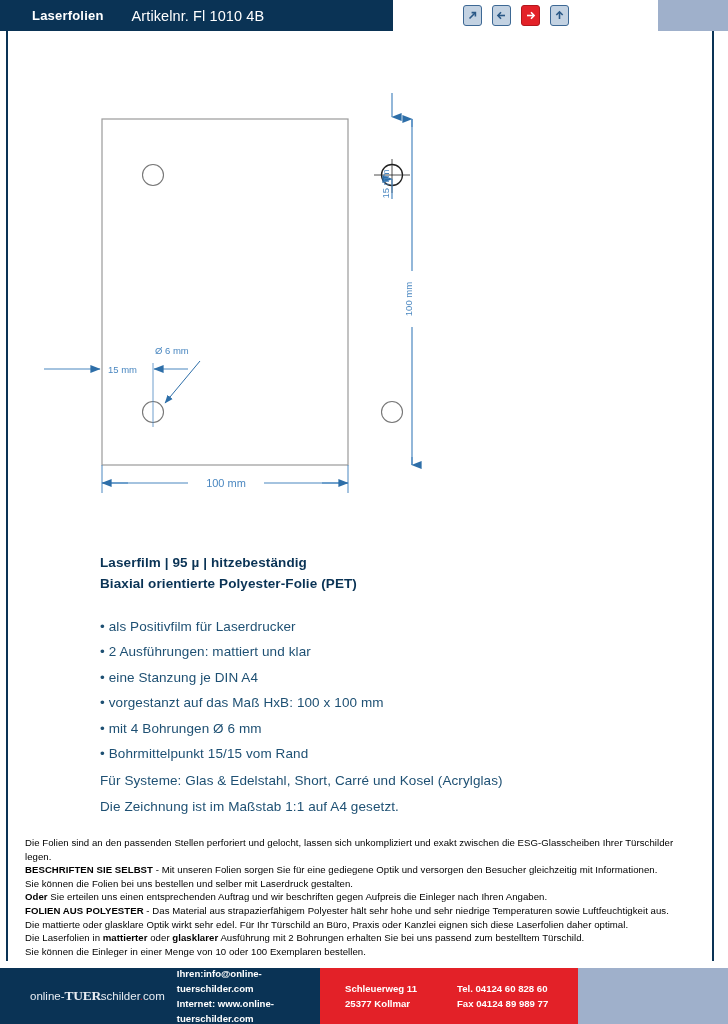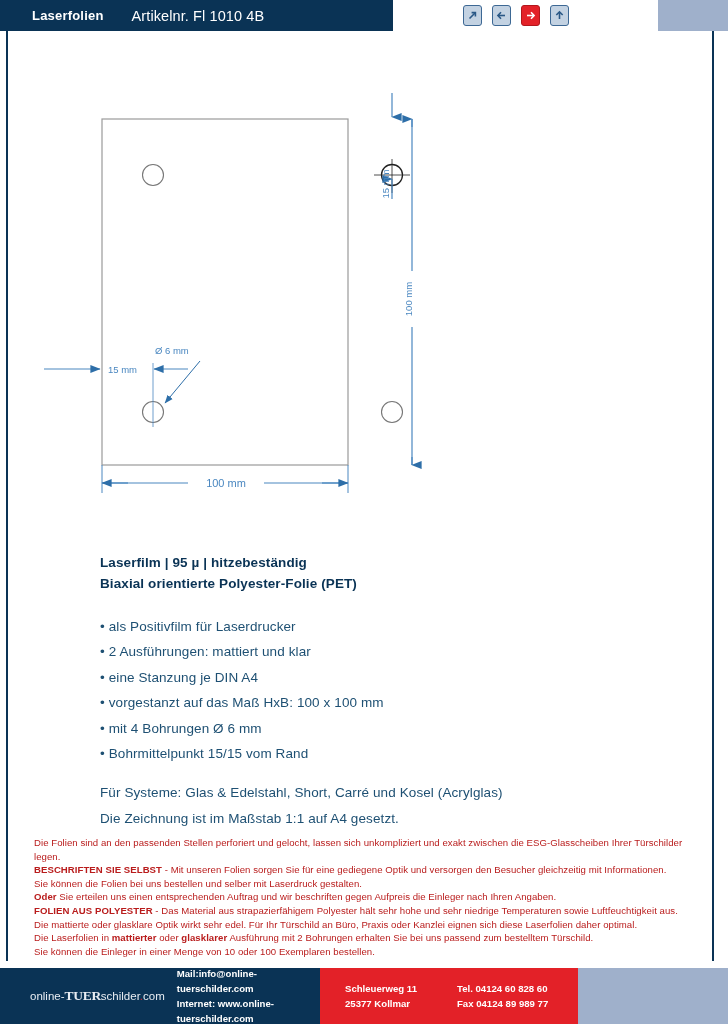--- a/index.html
+++ b/index.html
@@ -31,24 +31,24 @@
   
   .drawing { position: absolute; left: 0; top: 0; width: 708px; height: 480px; }
   .drawing svg { display: block; }
 
   
   .spec { position: absolute; left: 92px; top: 521px; width: 560px; }
   .spec-h { color: #0a3355; font-size: 13.5px; font-weight: bold; line-height: 21px; letter-spacing: .1px; }
   .spec-list { margin-top: 20px; }
   .spec-li { color: #1e5073; font-size: 13.5px; line-height: 25.4px; letter-spacing: .1px; }
   .spec-p { color: #1e5073; font-size: 13.5px; line-height: 25.4px; letter-spacing: .1px; }
-  .spec-sys { margin-top: 14px; }
-
-  
-  .fine { position: absolute; left: 26px; top: 805px; width: 660px; color: #b91c1c; }
+  .spec-sys { margin-top: 2px; }
+
+  
+  .fine { position: absolute; left: 17px; top: 805px; width: 660px; color: #000000; }
   .fine p { font-size: 9.6px; line-height: 13.6px; letter-spacing: .05px; }
   .fine .gap { }
   .fine b { font-weight: bold; }
 
   
   .footer { position: absolute; left: 0; top: 968px; width: 728px; height: 56px; display: flex; }
   .foot-navy { background: #0a3355; width: 320px; height: 56px; display: flex; align-items: center; }
   .foot-red  { background: #e32128; width: 258px; height: 56px; display: flex; align-items: center; }
   .foot-tail { background: #9fb0cb; flex: 1 1 auto; height: 56px; }
 
@@ -196,21 +196,21 @@
         <span>Die Laserfolien in </span><b>mattierter</b><span> oder </span><b>glasklarer</b><span> Ausführung mit 2 Bohrungen erhalten Sie bei uns passend zum bestelltem Türschild.</span>
       </p>
       <p>Sie können die Einleger in einer Menge von 10 oder 100 Exemplaren bestellen.</p>
     </div>
   </div>
 
   <div class="footer">
     <div class="foot-navy">
       <div class="logo"><span>online-</span><span class="tuer">TUER</span><span>schilder</span><span class="dot">.</span><span>com</span></div>
       <div class="foot-contact">
-        <div>Mail:info@online-tuerschilder.com</div>
+        <div>Ihren:info@online-tuerschilder.com</div>
         <div>Internet: www.online-tuerschilder.com</div>
       </div>
     </div>
     <div class="foot-red">
       <div class="foot-addr">
         <div>Schleuerweg 11</div>
         <div>25377 Kollmar</div>
       </div>
       <div class="foot-tel">
         <div>Tel. 04124 60 828 60</div>

